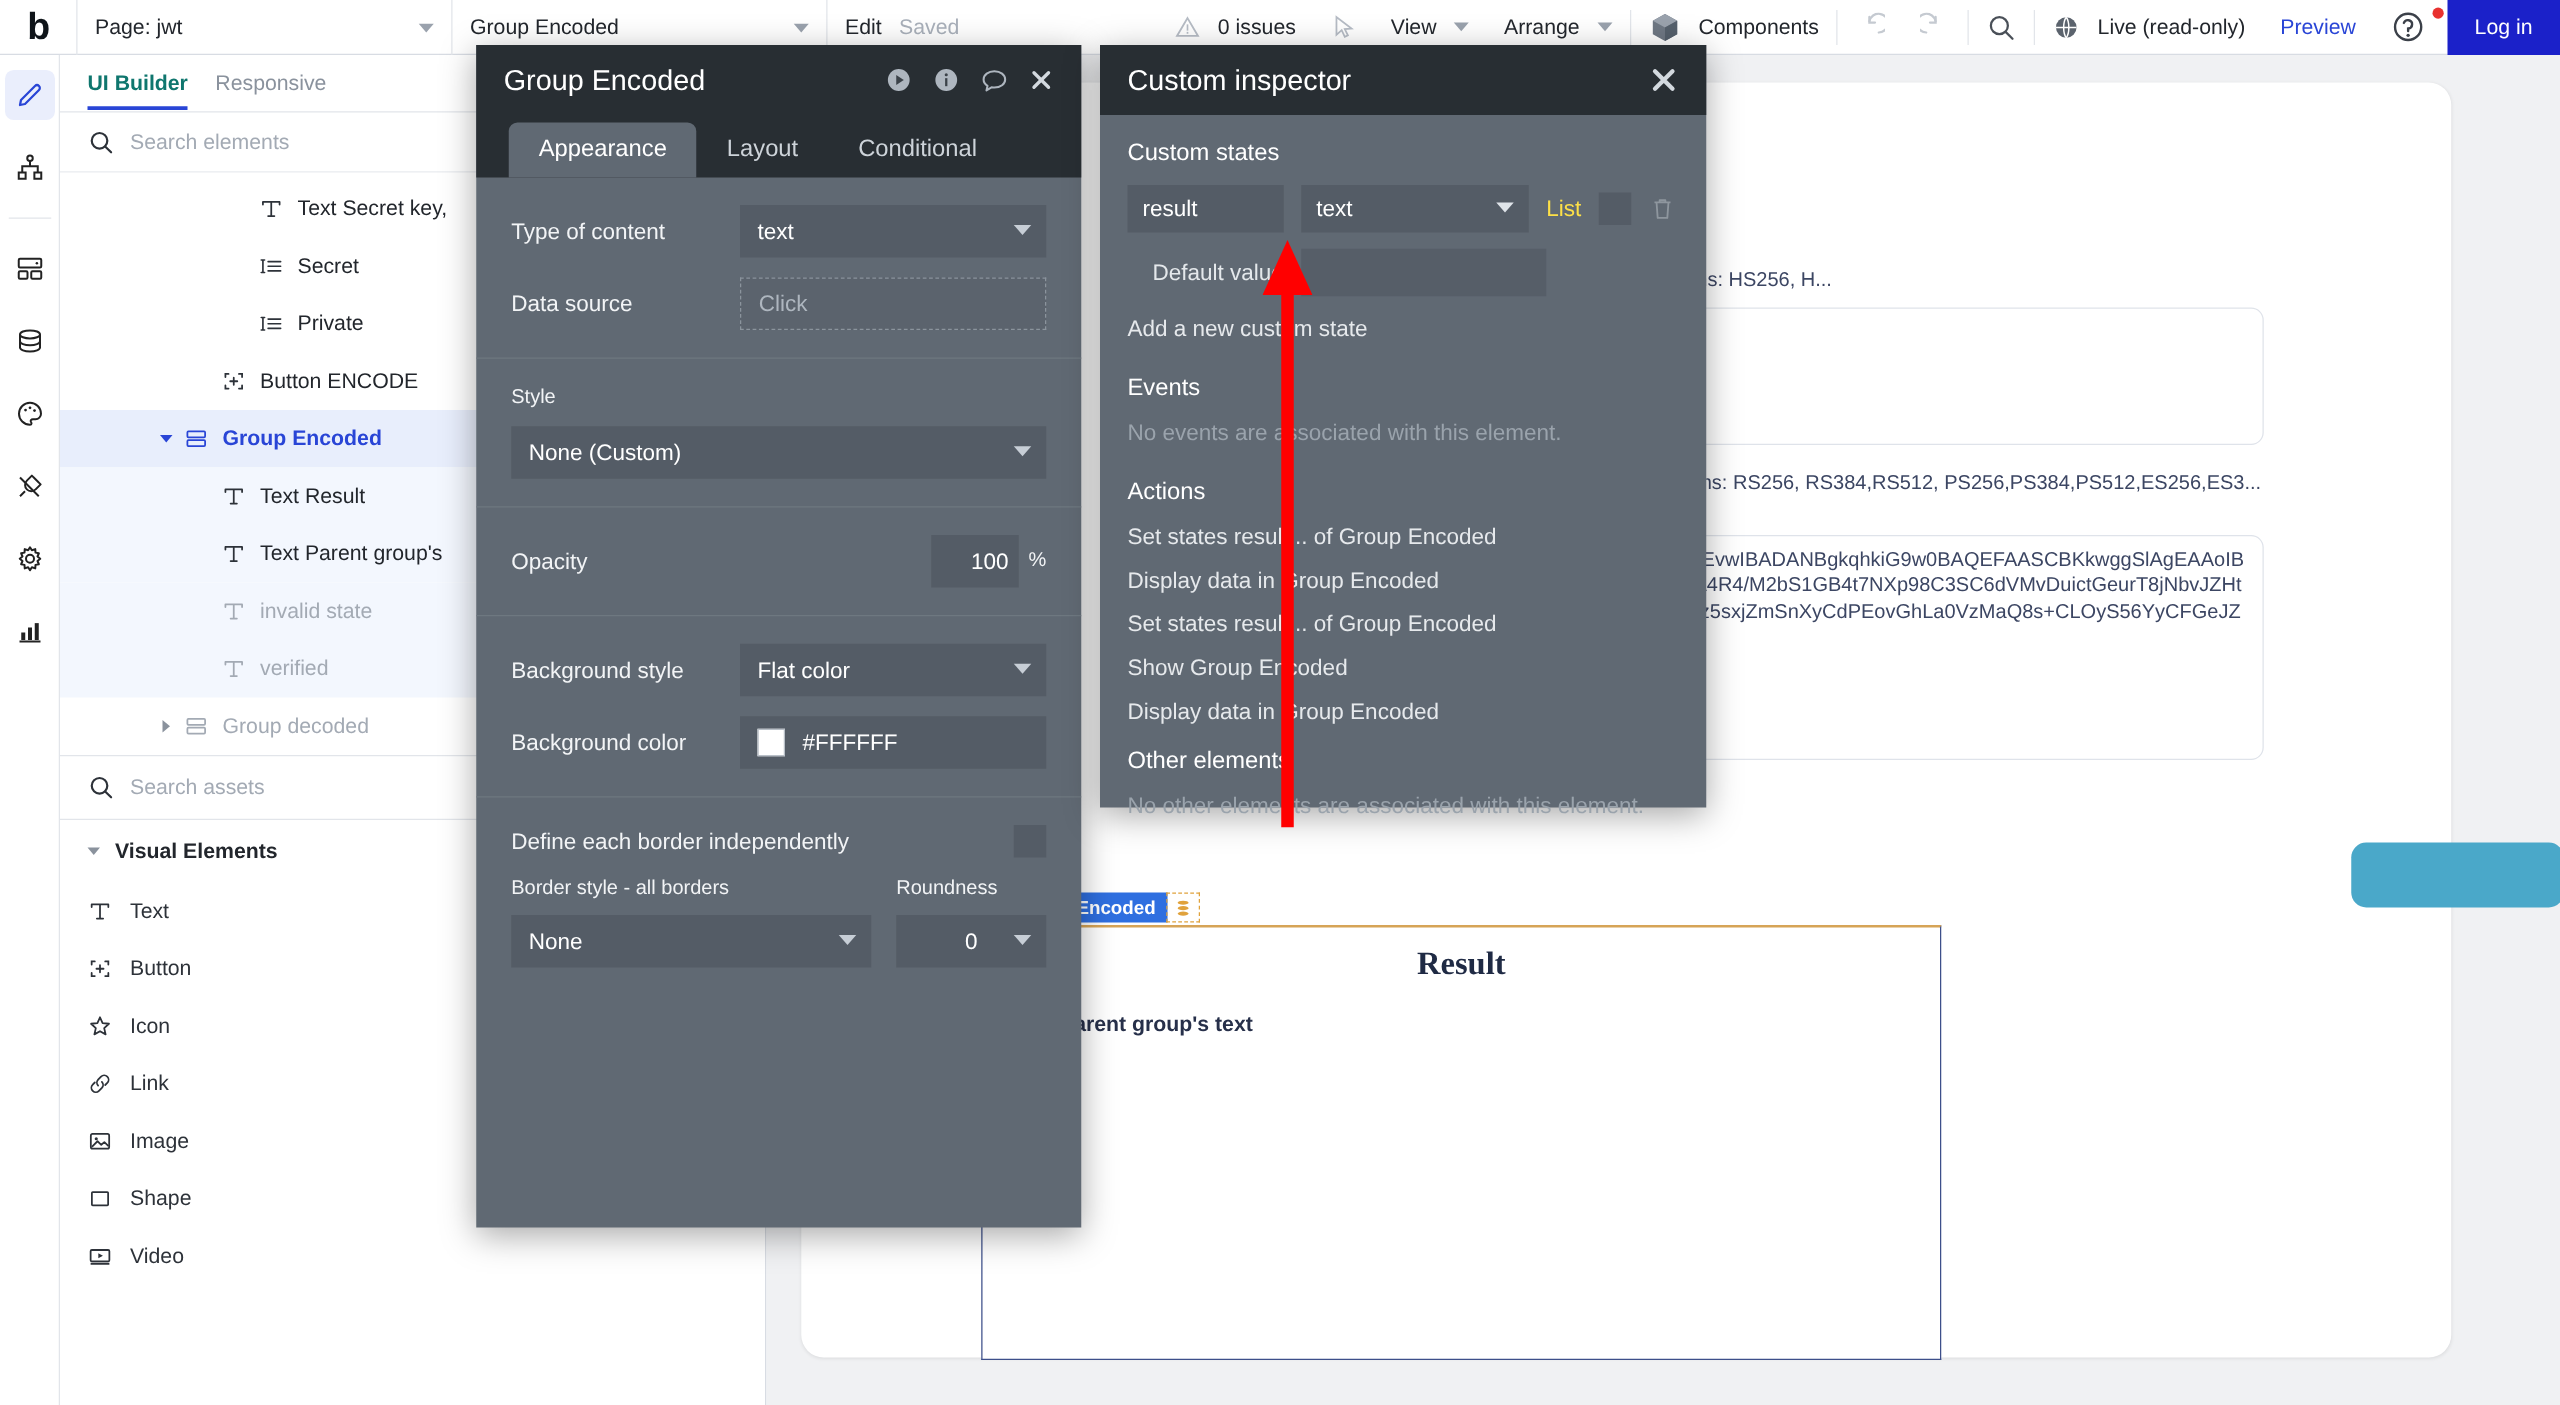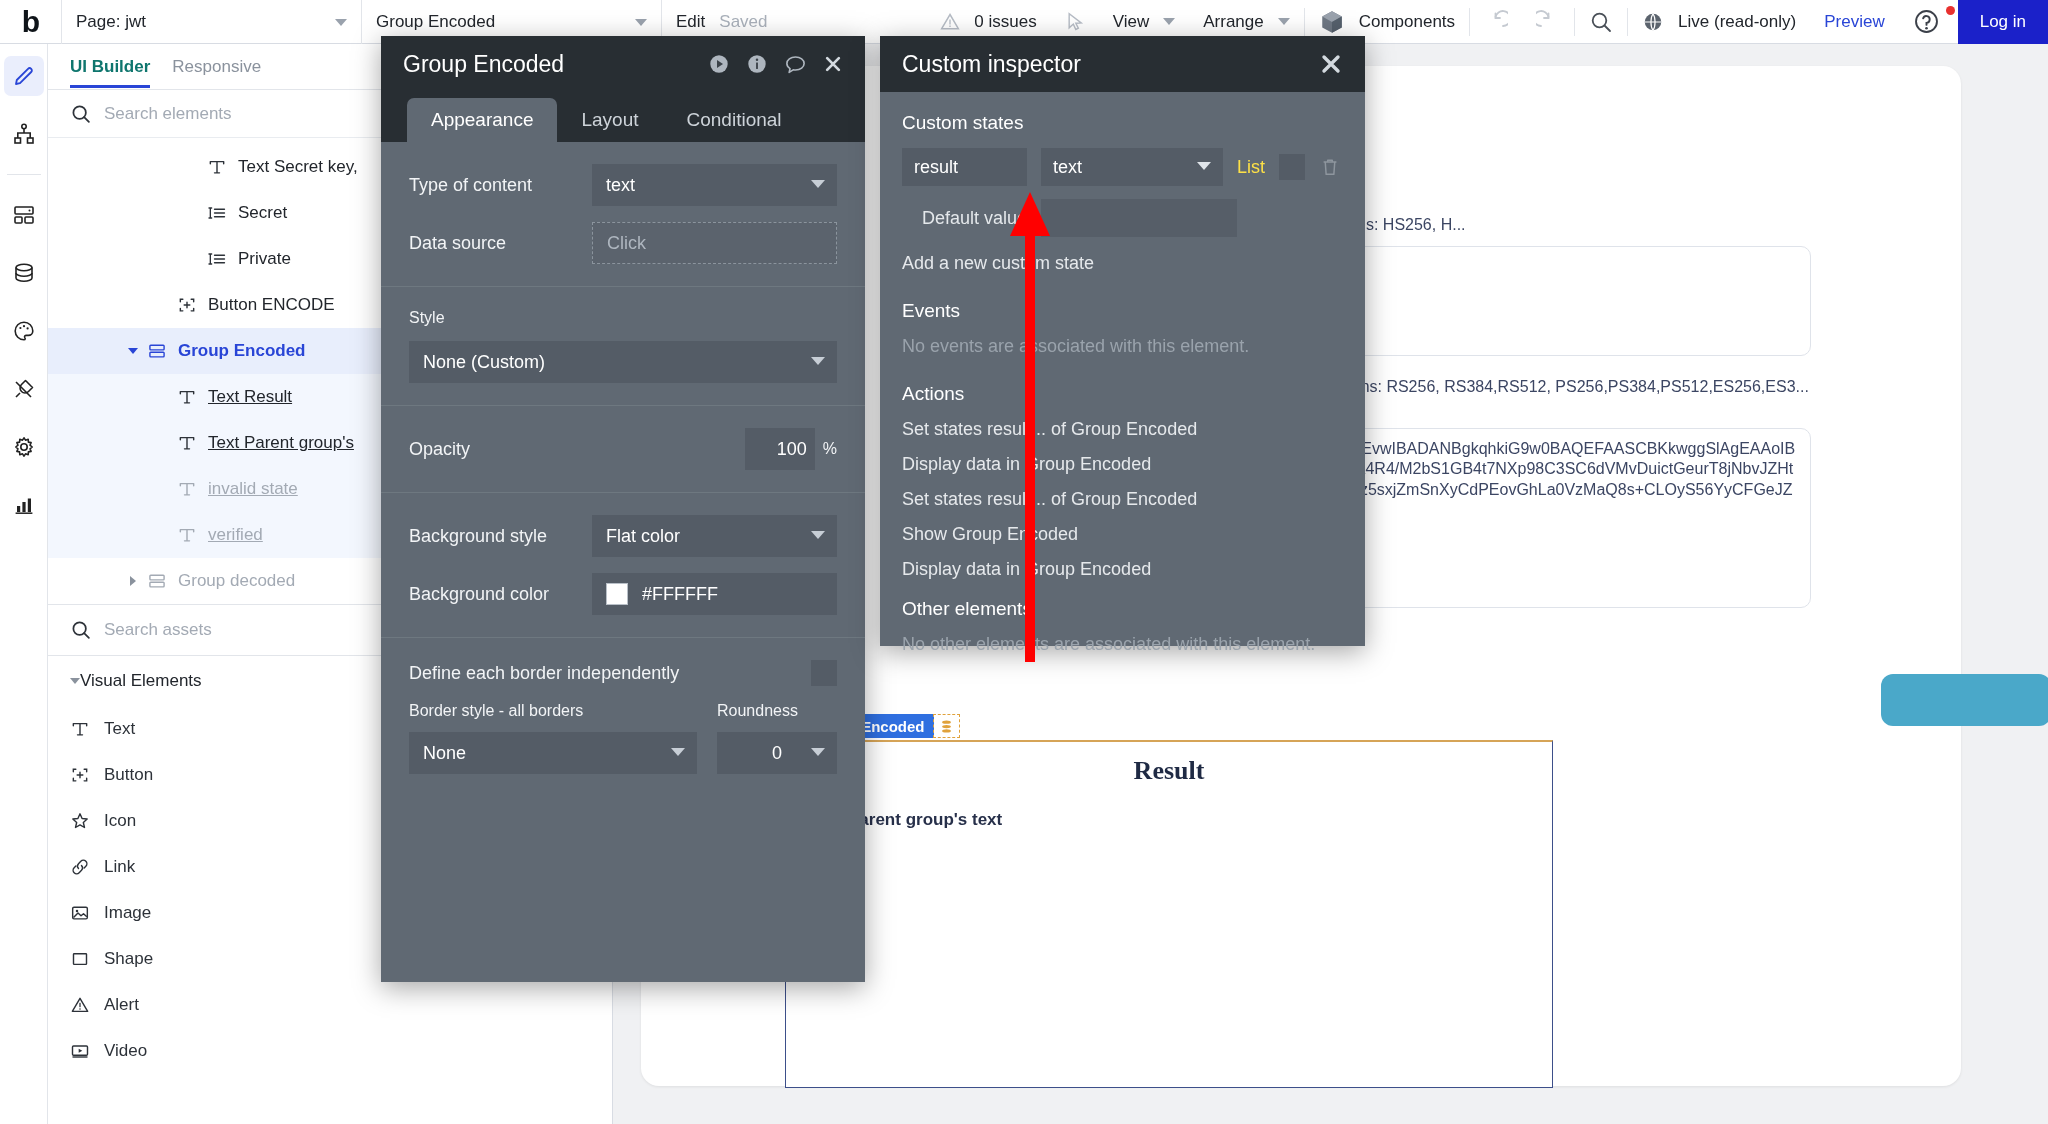--- a/index.html
+++ b/index.html
@@ -71,32 +71,32 @@
   .tab { font-size: 17px; color: #8a929d; padding-bottom: 10px; position: relative; top:5px;}
   .tab.active { color: #0f766e; font-weight: 700; }
   .tab.active:after { content:""; position:absolute; left:0; right:0; bottom:-1px; height:3px; background:#2945d6; }
 
   .search-row { height: 48px; display:flex; align-items:center; gap: 12px; padding: 0 22px; border-bottom: 1px solid #e9ecf0; }
   .search-row .ph { font-size: 17px; color: #a3aab4; }
 
   .tree { padding-top: 6px; }
   .tree-row { height: 46px; display: flex; align-items: center; font-size: 17px; color: #22262c; padding-right: 10px; white-space: nowrap; overflow: hidden; }
   .tree-row.sel { background: #e8eefc; color: #2945d6; font-weight: 600; }
-  .tree-row.child-sel { background: #f3f7fe; text-decoration: underline; }
+  .tree-row.child-sel { background: #f3f7fe; }
   .tree-row.dim { color: #a3aab4; }
   .tw { width: 14px; display:flex; align-items:center; justify-content:center; margin-right: 6px; }
   .ticon { width: 22px; display:flex; align-items:center; justify-content:center; margin-right: 10px; }
   .caret-r { width:0;height:0;border-top:5px solid transparent;border-bottom:5px solid transparent;border-left:6px solid #8a929d; }
   .caret-dn { width:0;height:0;border-left:5px solid transparent;border-right:5px solid transparent;border-top:6px solid #2945d6; }
   .caret-dn.g { border-top-color:#8a929d; }
 
   .assets-search { height: 52px; display:flex; align-items:center; gap: 12px; padding: 0 22px;
     border-top: 1px solid #e2e5ea; border-bottom: 1px solid #e2e5ea; }
   .assets-search .ph { font-size: 17px; color: #a3aab4; }
-  .group-hdr { height: 50px; display:flex; align-items:center; padding: 0 22px; font-size: 17px; font-weight: 400; color: #22262c; }
+  .group-hdr { height: 50px; display:flex; align-items:center; gap: 12px; padding: 0 22px; font-size: 17px; font-weight: 700; color: #22262c; }
   .pal-row { height: 46px; display:flex; align-items:center; gap: 14px; padding: 0 22px; font-size: 17px; color: #2d3239; }
 
   
   .canvas {
     position: absolute; top: 44px; left: 613px; right: 0; bottom: 0;
     background: #f0f1f3; overflow: hidden;
   }
   .page-card {
     position: absolute; left: 28px; top: 22px; width: 1320px; height: 1020px;
     background: #fff; border-radius: 18px; box-shadow: 0 1px 3px rgba(0,0,0,.08);
@@ -541,30 +541,20 @@
           </span>
           <span>Image</span>
         </div>
         <div class="pal-row">
           <span style="display: flex;">
             <svg width="20" height="20" viewBox="0 0 24 24">
               <rect x="4.2" y="5.6" width="15.6" height="12.8" rx="0.8" fill="none" stroke="#2d3239" stroke-width="1.7"></rect>
             </svg>
           </span>
           <span>Shape</span>
-        </div>
-        <div class="pal-row">
-          <span style="display: flex;">
-            <svg width="20" height="20" viewBox="0 0 24 24">
-              <path d="M12 4 L21.2 19.6 H2.8 Z" fill="none" stroke="#2d3239" stroke-width="1.7" stroke-linejoin="round"></path>
-              <rect x="11.25" y="9.4" width="1.5" height="5.2" fill="#2d3239"></rect>
-              <rect x="11.25" y="16" width="1.5" height="1.6" fill="#2d3239"></rect>
-            </svg>
-          </span>
-          <span>Alert</span>
         </div>
         <div class="pal-row">
           <span style="display: flex;">
             <svg width="20" height="20" viewBox="0 0 24 24">
               <rect x="3" y="6" width="18" height="11" rx="1.2" fill="none" stroke="#2d3239" stroke-width="1.7"></rect>
               <path d="M10.4 9.2 L14.8 11.6 L10.4 14 Z" fill="#2d3239"></path>
               <line x1="3" y1="19.2" x2="21" y2="19.2" stroke="#2d3239" stroke-width="1.7"></line>
             </svg>
           </span>
           <span>Video</span>

